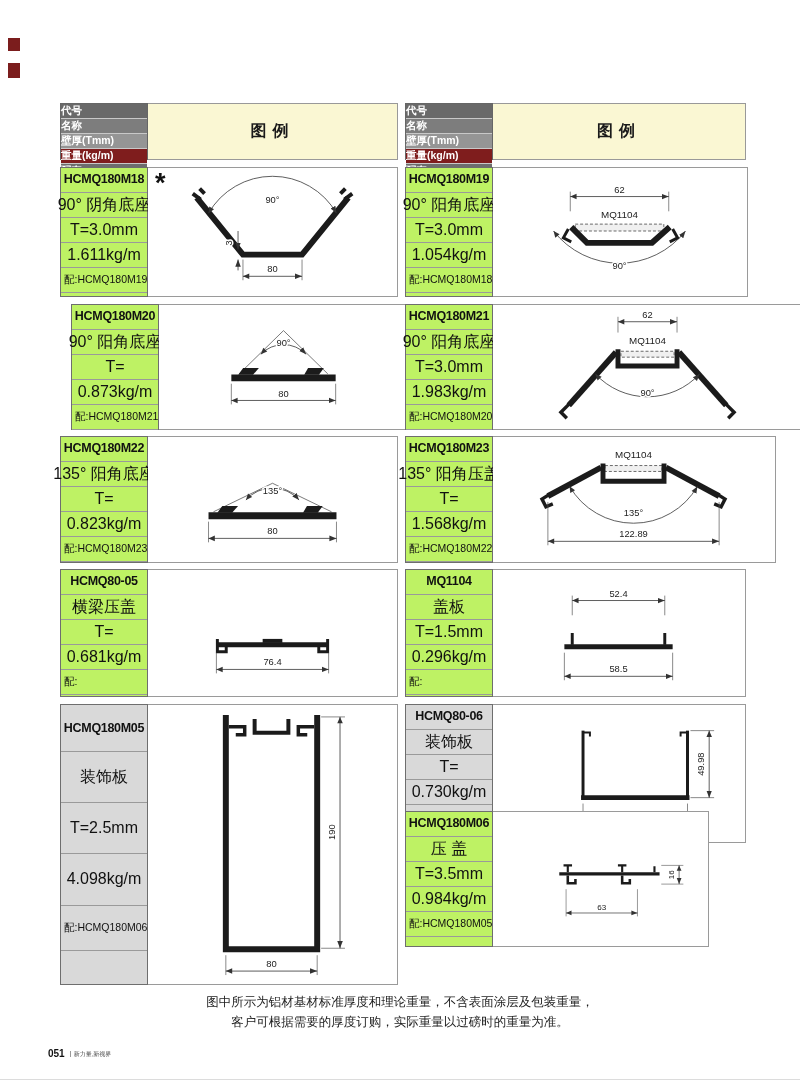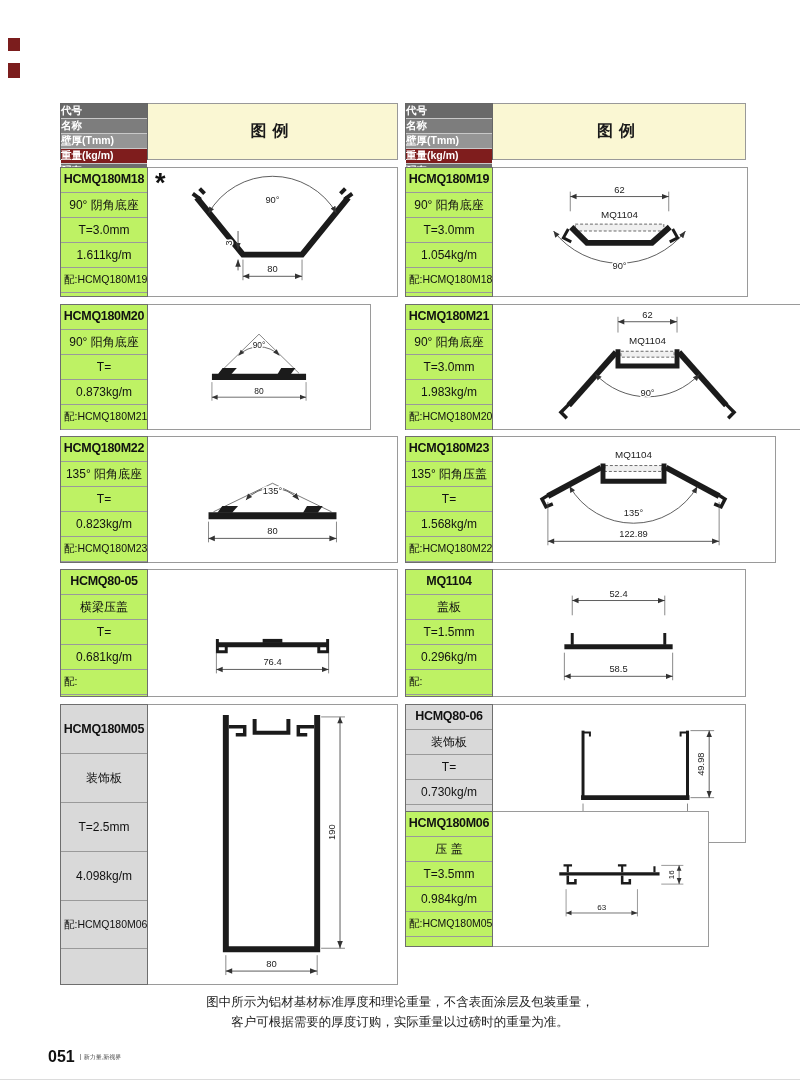--- a/index.html
+++ b/index.html
@@ -14,21 +14,21 @@
   .hcell{flex:1;font-size:10.5px;color:#fff;font-weight:700;display:flex;align-items:center;border-bottom:1px solid #c8c8c8;white-space:nowrap}
   .hcell:nth-child(1){background:#696969}
   .hcell:nth-child(2){background:#7d7d7d}
   .hcell:nth-child(3){background:#959595}
   .hcell:nth-child(4){background:#7f1d1d}
   .hcell:nth-child(5){background:#6d6d6d;border-bottom:none}
   .hlegend{flex:1;border:1px solid #999;border-left:none;background:#faf7d3;display:flex;align-items:center;justify-content:center;font-size:16px;font-weight:700;letter-spacing:6px;color:#1a1a1a}
   
   .labels{width:88px;border:1px solid #6e6e6e;display:flex;flex-direction:column;background:#bef264}
   .labels.gray{background:#d9d9d9}
-  .cell{flex:0 0 25px;border-bottom:1px solid #9a9a9a;display:flex;align-items:center;justify-content:center;font-size:12px;line-height:1.05;text-align:center;padding:0 2px;white-space:nowrap}
+  .cell{flex:0 0 25px;border-bottom:1px solid #9a9a9a;display:flex;align-items:center;justify-content:center;font-size:16px;line-height:1.05;text-align:center;padding:0 2px;white-space:nowrap}
   .code{font-weight:700;font-size:12.5px;letter-spacing:-0.3px}
   .mate{justify-content:flex-start;padding-left:3px;font-size:10.5px}
   .filler{flex:1 1 auto}
   .stretch .cell{flex:1 1 auto}
   
   .legend{flex:1;border:1px solid #9a9a9a;border-left:none;background:#fff;position:relative}
   .legend svg{display:block;width:100%;height:100%}
   .star{position:absolute;left:7px;top:2px;font-size:27px;font-weight:700;line-height:1;color:#111}
   
   .bd{stroke:#1b1b1b;fill:none}
@@ -36,21 +36,21 @@
   .fillb{fill:#1b1b1b;stroke:none}
   .cln{stroke:#555;stroke-width:0.8;fill:none}
   .ext{stroke:#555;stroke-width:0.7}
   .dml{stroke:#333;stroke-width:0.8;fill:none}
   .hatch{fill:#f0f0f0;stroke:#444;stroke-width:0.8;stroke-dasharray:3 2}
   text.dim{font-size:9.5px;fill:#222;text-anchor:middle;paint-order:stroke;stroke:#fff;stroke-width:3px;font-family:"Liberation Sans",sans-serif}
   text.lbl{font-size:10px;fill:#222;text-anchor:middle;paint-order:stroke;stroke:#fff;stroke-width:3px;font-family:"Liberation Sans",sans-serif}
   
   .note{position:absolute;left:0;top:992px;width:800px;text-align:center;font-size:12.5px;color:#1d1d1d;line-height:1.6}
   .pagefoot{position:absolute;left:48px;top:1048px;display:flex;align-items:center}
-  .pagenum{font-size:16px;font-weight:700;color:#111}
+  .pagenum{font-size:10px;font-weight:700;color:#111}
   .slogan{font-size:6px;color:#444;border-left:1px solid #999;padding-left:3px;margin-left:5px;line-height:1}
   .bottomline{position:absolute;left:0;top:1079px;width:800px;border-top:1px solid #dcdcdc}
 </style>
 </head>
 <body>
 
 
 
 
 <svg width="0" height="0">
@@ -138,21 +138,21 @@
         <rect class="hatch" x="81" y="57" width="90" height="7"></rect>
         <path class="bd" stroke-width="6" d="M77,60 L93,76 L159,76 L177,60"></path>
         <path class="hk" stroke-width="3" d="M74,62 l-5,9 l8,4"></path>
         <path class="hk" stroke-width="3" d="M180,62 l5,9 l-8,4"></path>
         <path class="dml" d="M59,64 A85,85 0 0 0 193,64" marker-start="url(#as)" marker-end="url(#ae)"></path>
         <text class="dim" x="126" y="103">90°</text>
       </svg>
     </div>
   </div>
 
-  <div class="block" style="left:0;top:201px;width:311px;height:126px">
+  <div class="block" style="left:11px;top:201px;width:338px;height:126px">
     <div class="labels">
       <div class="cell code">HCMQ180M20</div>
       <div class="cell">90° 阳角底座</div>
       <div class="cell">T=</div>
       <div class="cell">0.873kg/m</div>
       <div class="cell mate">配:HCMQ180M21</div>
       <div class="filler"></div>
     </div>
     <div class="legend">
       <svg viewBox="0 0 250 126" preserveAspectRatio="xMidYMid meet">

